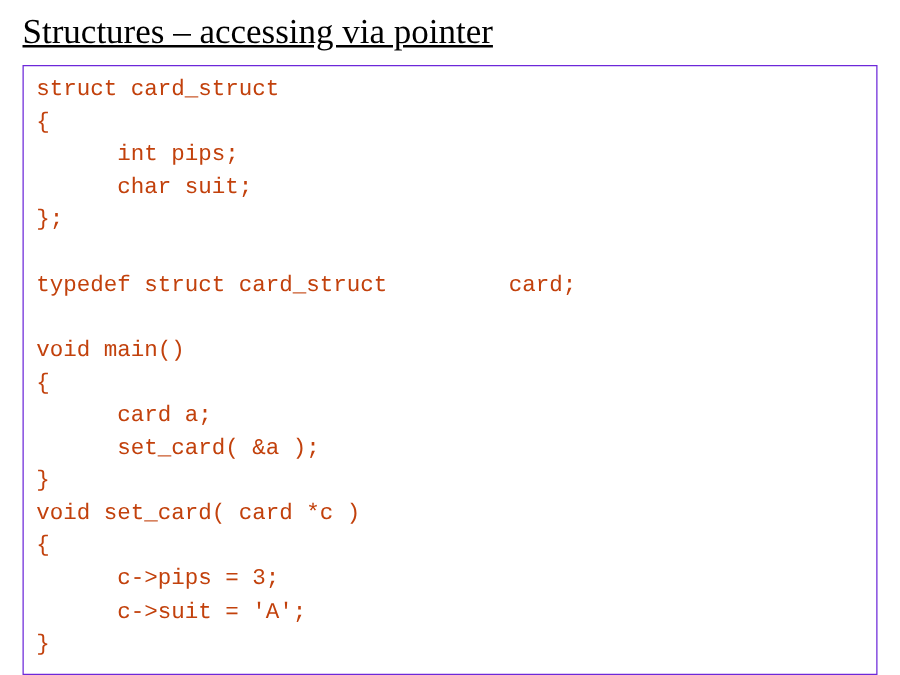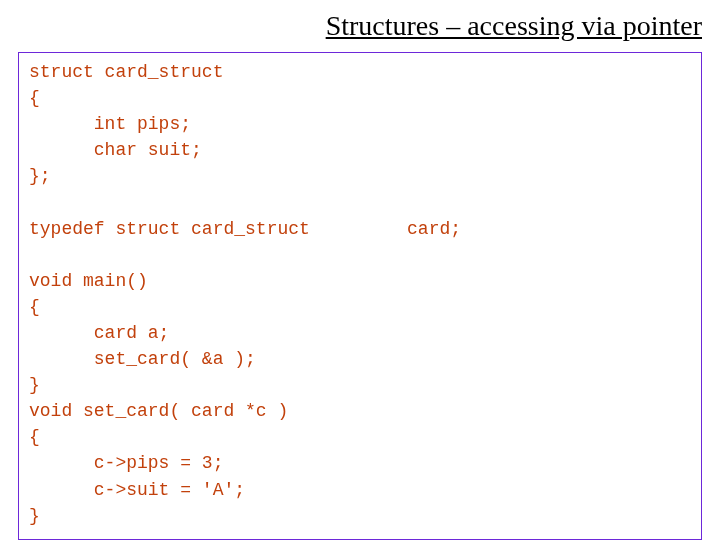--- a/index.html
+++ b/index.html
@@ -9,21 +9,21 @@
     }
     body {
       width: 720px;
       height: 540px;
       background: #ffffff;
       font-family: "Times New Roman", Times, serif;
       padding: 10px 18px;
     }
     .title {
       font-size: 28px;
-      text-align: right;
+      text-align: left;
       text-decoration: underline;
       margin-bottom: 10px;
       font-weight: normal;
       color: #000;
     }
     .code-box {
       border: 1px solid #6d28d9;
       padding: 6px 10px 10px 10px;
       font-family: "Courier New", Courier, monospace;
       font-size: 18px;

